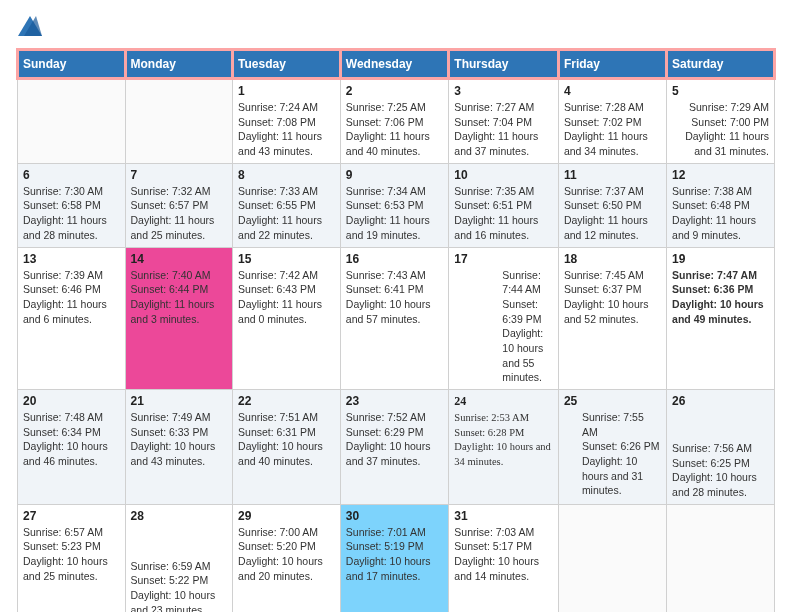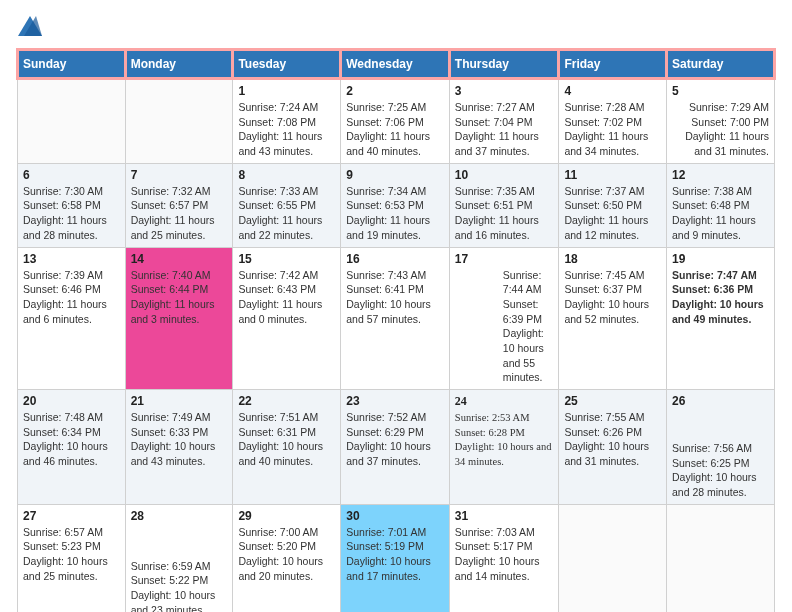--- a/index.html
+++ b/index.html
@@ -275,21 +275,21 @@
 Daylight: 10 hours and 37 minutes.</div>
         </td>
         <td style="background: rgb(240, 244, 248); font-family: Liberation Serif, serif;">
           <span class="day-num">24</span>
           <div class="day-info" style="white-space: pre-line;">Sunrise: 2:53 AM
 Sunset: 6:28 PM
 Daylight: 10 hours and 34 minutes.</div>
         </td>
         <td style="background: rgb(240, 244, 248);">
           <span class="day-num">25</span>
-          <div class="day-info" style="white-space: pre-line;">Sunrise: 7:55 AM
+          <div class="day-info" style="white-space: pre-line; margin-left: 18px;">Sunrise: 7:55 AM
 Sunset: 6:26 PM
 Daylight: 10 hours and 31 minutes.</div>
         </td>
         <td style="background: rgb(240, 244, 248);">
           <span class="day-num">26</span>
           <div class="day-info" style="white-space: pre-line; margin-top: 33px;">Sunrise: 7:56 AM
 Sunset: 6:25 PM
 Daylight: 10 hours and 28 minutes.</div>
         </td>
       </tr>

